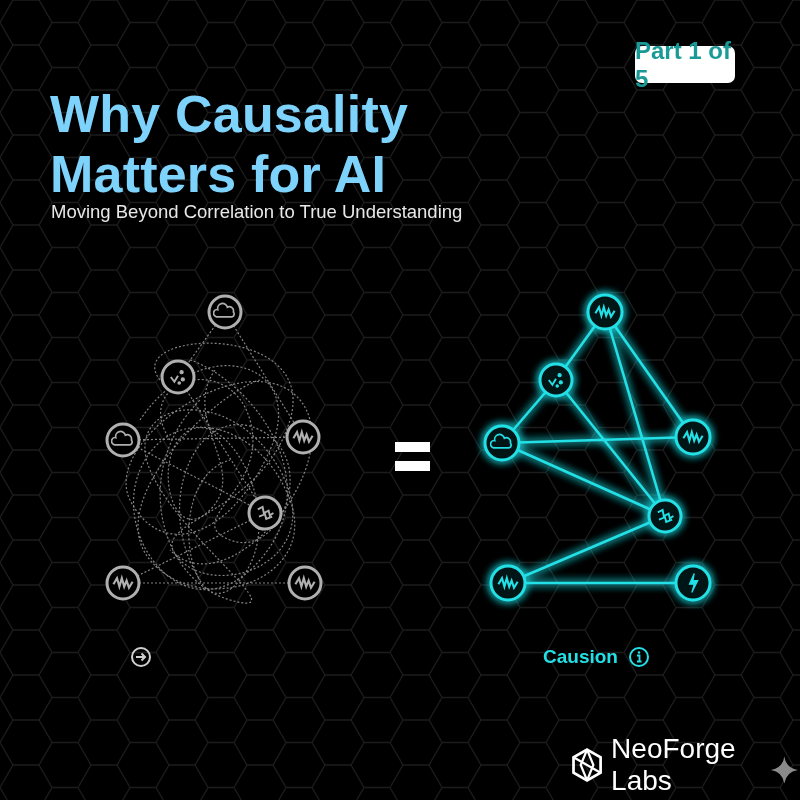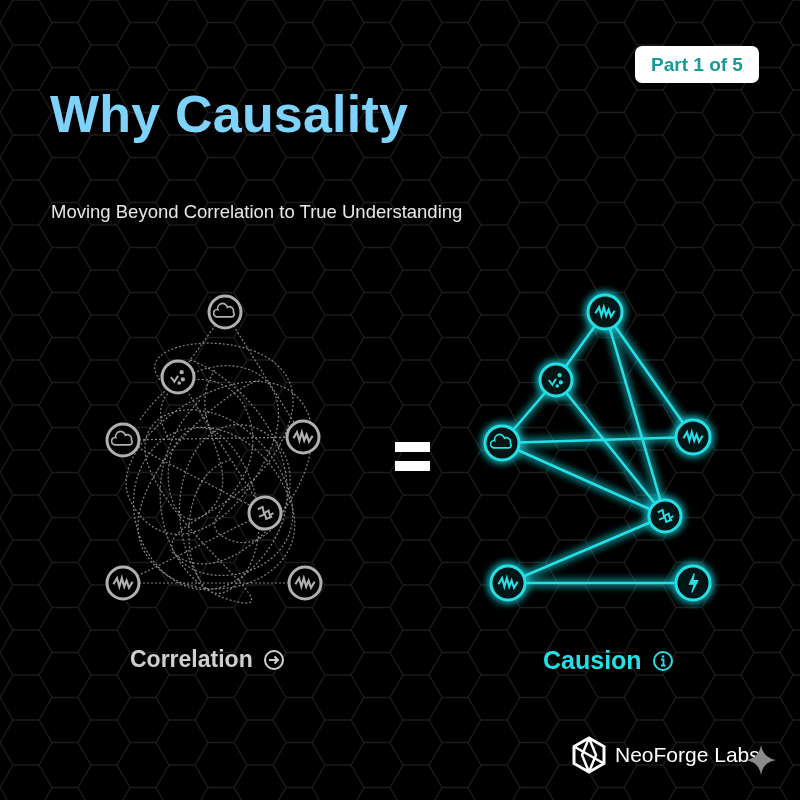--- a/index.html
+++ b/index.html
@@ -1,26 +1,26 @@
 <!DOCTYPE html>
 <html><head>
 <meta charset="utf-8">
 <style>
   html, body { margin:0; padding:0; background:#000; }
   body { width:800px; height:800px; position:relative; overflow:hidden; font-family:"Liberation Sans", sans-serif; }
   #bg { position:absolute; left:0; top:0; width:800px; height:800px; z-index:0; }
   .layer { position:absolute; z-index:2; }
-  .badge { left:635px; top:46px; width:124px; height:37px; background:#fff; border-radius:7px; color:#1a9a97; font-weight:bold; font-size:19px; display:flex; align-items:center; justify-content:center; }
+  .badge { left:635px; top:46px; width:100px; height:37px; background:#fff; border-radius:7px; color:#1a9a97; font-weight:bold; font-size:24px; display:flex; align-items:center; justify-content:center; }
   .title { left:50px; top:84px; color:#7dd3fc; font-weight:bold; font-size:52px; line-height:60px; letter-spacing:0.2px; }
   .subtitle { left:51px; top:201px; color:#e8e8e8; font-size:18.5px; }
   .equals { left:395px; top:442px; width:35px; }
   .equals div { height:10px; background:#fff; margin-bottom:9px; }
   .label-corr { left:130px; top:646px; color:#cfcfcf; font-weight:bold; font-size:23px; display:flex; align-items:center; gap:10px; }
-  .label-caus { left:543px; top:646px; color:#22e0e6; font-weight:bold; font-size:25px; display:flex; align-items:center; gap:10px; }
-  .brand { left:569px; top:733px; display:flex; align-items:center; gap:6px; color:#fff; font-size:21px; }
+  .label-caus { left:543px; top:646px; color:#22e0e6; font-weight:bold; font-size:19px; display:flex; align-items:center; gap:10px; }
+  .brand { left:569px; top:733px; display:flex; align-items:center; gap:6px; color:#fff; font-size:28px; }
   #graphs { position:absolute; left:0; top:0; width:800px; height:800px; z-index:1; }
 </style>
 </head>
 <body>
 
 <svg id="bg" width="800" height="800">
   <defs>
     <pattern id="hex" width="78" height="45" patternUnits="userSpaceOnUse">
       <path d="M0 22.5 L13 0 L39 0 L52 22.5 L39 45 L13 45 Z M52 22.5 L78 22.5" fill="none" stroke="#1c1c1c" stroke-width="1.3"></path>
     </pattern>
@@ -131,30 +131,30 @@
           <use href="#i-bolt" x="681" y="571" width="24" height="24" stroke="#22e0e6" fill="#22e0e6"></use>
         </g>
     </g>
   </g>
 </svg>
 
 <div class="layer badge">Part 1 of 5</div>
 
 <div class="layer title">
   <div>Why Causality</div>
+  <div>Matters for AI</div>
 </div>
 <div class="layer subtitle">Moving Beyond Correlation to True Understanding</div>
 
 <div class="layer equals">
     <div></div>
     <div></div>
   </div>
 
 <div class="layer label-corr">
-  <span>Correlation</span>
   <svg width="22" height="22" viewBox="0 0 22 22">
       <circle cx="11" cy="11" r="9" fill="none" stroke="#cfcfcf" stroke-width="2"></circle>
       <path d="M6 11 H15 M11.5 7.5 L15 11 L11.5 14.5" fill="none" stroke="#cfcfcf" stroke-width="2"></path>
     </svg>
 </div>
 
 <div class="layer label-caus">
   <span>Causion</span>
   <svg width="22" height="22" viewBox="0 0 22 22">
       <circle cx="11" cy="11" r="9" fill="none" stroke="#22e0e6" stroke-width="2"></circle>

